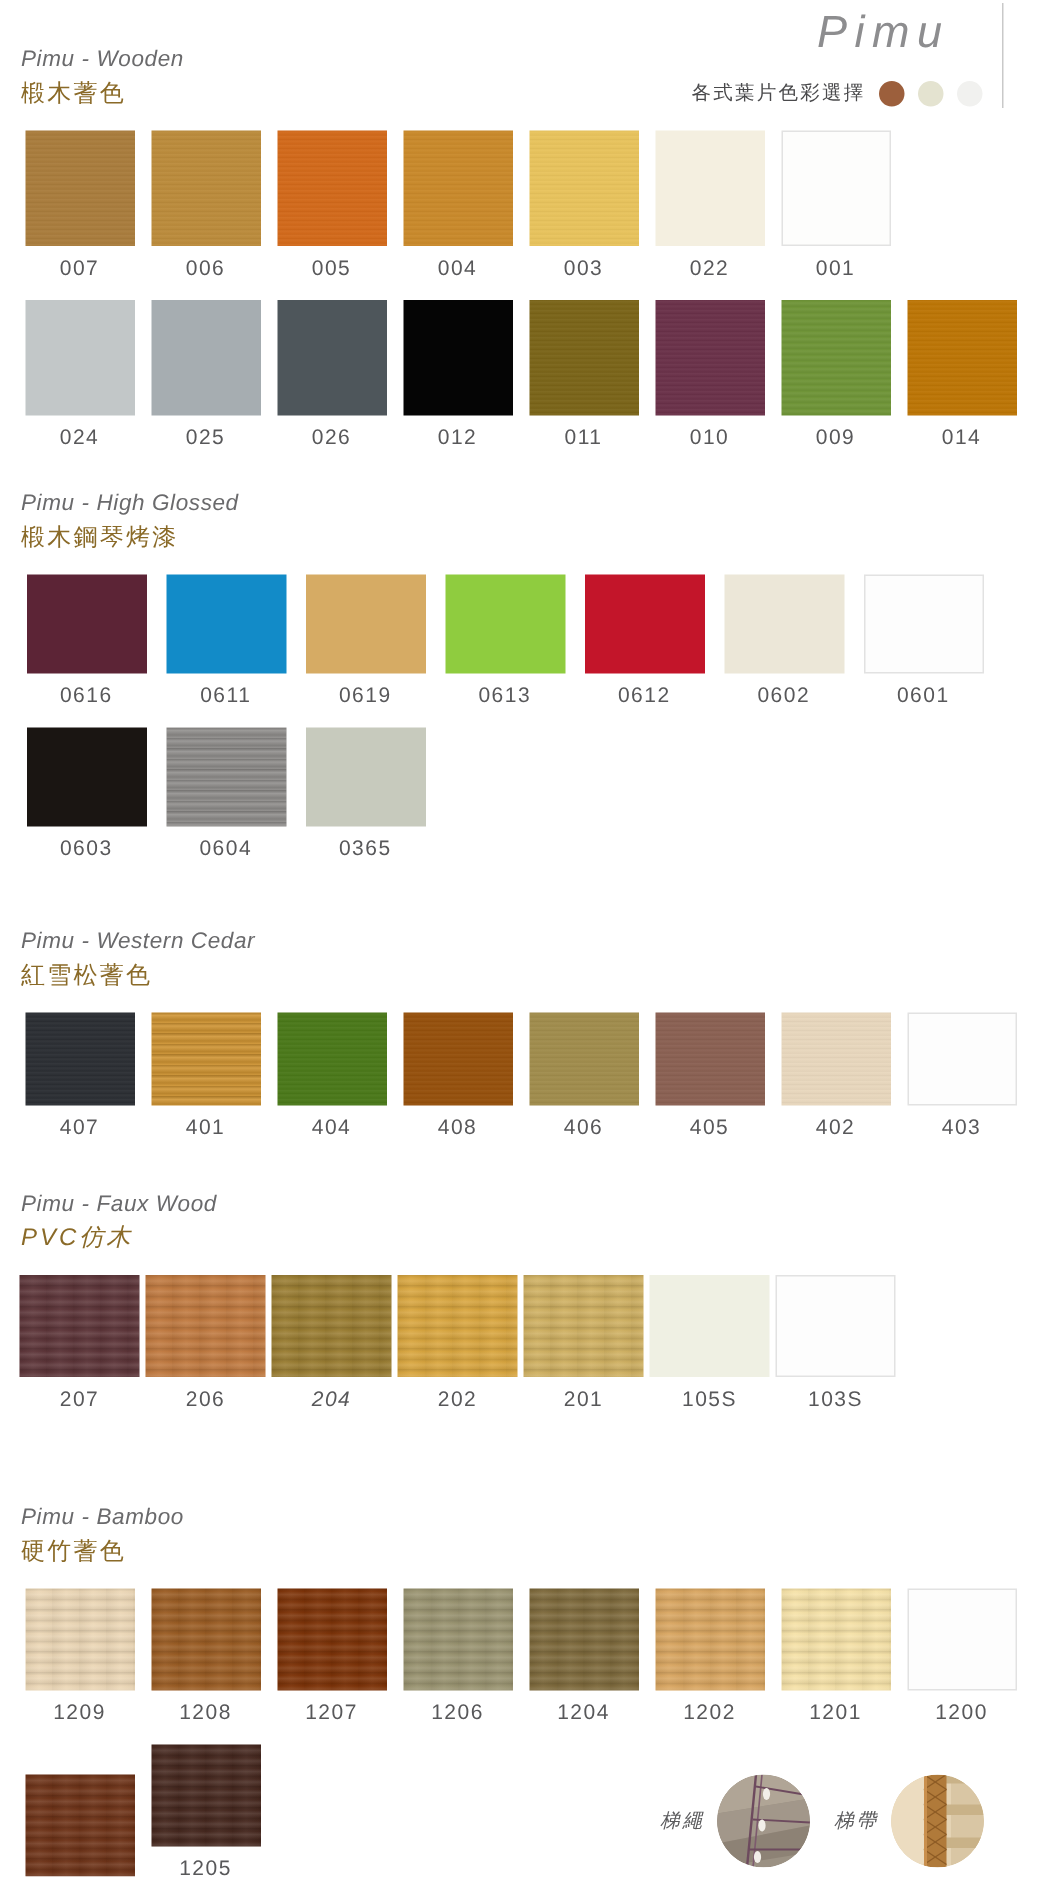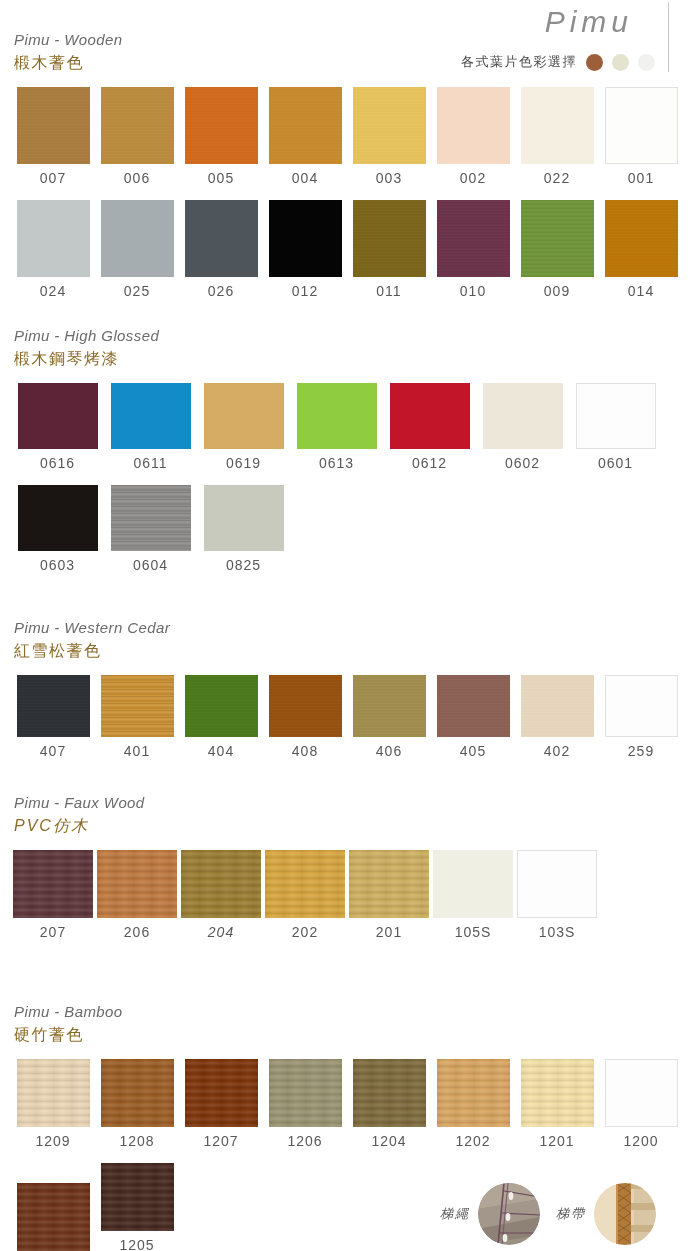--- a/index.html
+++ b/index.html
@@ -191,24 +191,20 @@
             </div>
             <div class="chip-label">004</div>
           </div>
           <div class="cell" style="width: 84px;">
             <div class="chip" style="width: 73px; height: 77px; background: rgb(232, 195, 92); margin: 0px auto;">
               <div class="grain-fine"></div>
             </div>
             <div class="chip-label">003</div>
           </div>
           <div class="cell" style="width: 84px;">
-            <div class="chip" style="width: 73px; height: 77px; background: rgb(246, 217, 196); margin: 0px auto;"></div>
-            <div class="chip-label">002</div>
-          </div>
-          <div class="cell" style="width: 84px;">
             <div class="chip" style="width: 73px; height: 77px; background: rgb(244, 239, 224); margin: 0px auto;"></div>
             <div class="chip-label">022</div>
           </div>
           <div class="cell" style="width: 84px;">
             <div class="chip bordered" style="width: 73px; height: 77px; background: rgb(253, 253, 252); margin: 0px auto;"></div>
             <div class="chip-label">001</div>
           </div>
         </div>
         <div class="row" style="margin-top: 10px;">
           <div class="cell" style="width: 84px;">
@@ -292,21 +288,21 @@
             <div class="chip-label">0603</div>
           </div>
           <div class="cell" style="width: 93px;">
             <div class="chip" style="width: 80px; height: 66px; background: rgb(144, 142, 140); margin: 0px auto;">
               <div class="grain-strong"></div>
             </div>
             <div class="chip-label">0604</div>
           </div>
           <div class="cell" style="width: 93px;">
             <div class="chip" style="width: 80px; height: 66px; background: rgb(199, 202, 189); margin: 0px auto;"></div>
-            <div class="chip-label">0825</div>
+            <div class="chip-label">0365</div>
           </div>
         </div>
       </div>
       <div class="section" style="top: 618px;">
         <div class="sec-en">Pimu - Western Cedar</div>
         <div class="sec-zh">紅雪松蓍色</div>
         <div class="row" style="margin-top: 13px;">
           <div class="cell" style="width: 84px;">
             <div class="chip" style="width: 73px; height: 62px; background: rgb(43, 46, 51); margin: 0px auto;">
               <div class="grain-fine"></div>
@@ -344,21 +340,21 @@
             <div class="chip-label">405</div>
           </div>
           <div class="cell" style="width: 84px;">
             <div class="chip" style="width: 73px; height: 62px; background: rgb(232, 215, 189); margin: 0px auto;">
               <div class="grain-fine"></div>
             </div>
             <div class="chip-label">402</div>
           </div>
           <div class="cell" style="width: 84px;">
             <div class="chip bordered" style="width: 73px; height: 62px; background: rgb(253, 253, 253); margin: 0px auto;"></div>
-            <div class="chip-label">259</div>
+            <div class="chip-label">403</div>
           </div>
         </div>
       </div>
       <div class="section" style="top: 793px;">
         <div class="sec-en">Pimu - Faux Wood</div>
         <div class="sec-zh pvc">PVC仿木</div>
         <div class="row" style="margin-top: 13px;">
           <div class="cell" style="width: 84px;">
             <div class="chip" style="width: 80px; height: 68px; background: rgb(93, 53, 57); margin: 0px auto;">
               <div class="grain-wood"></div>

